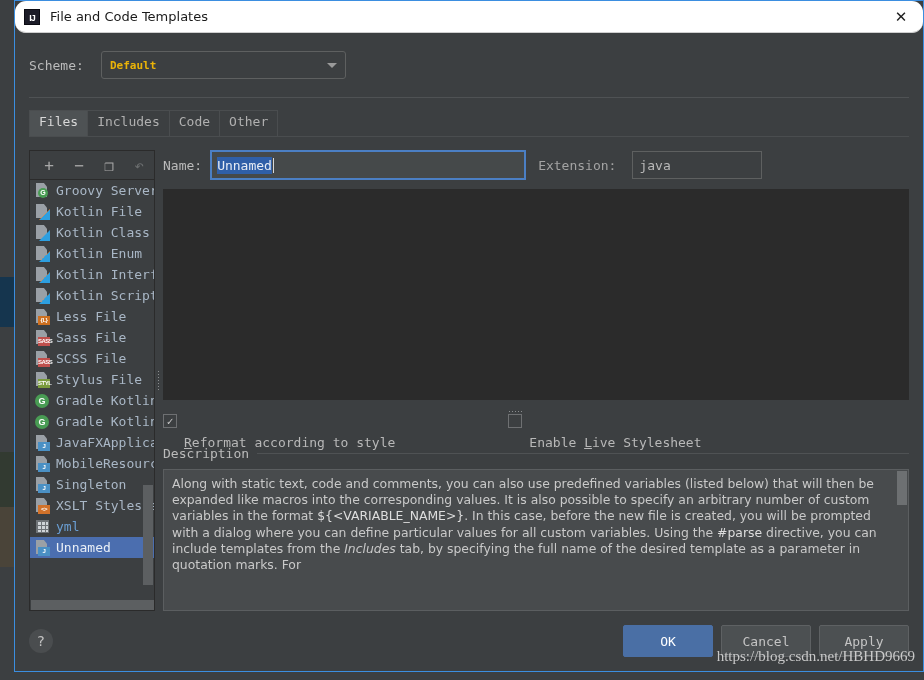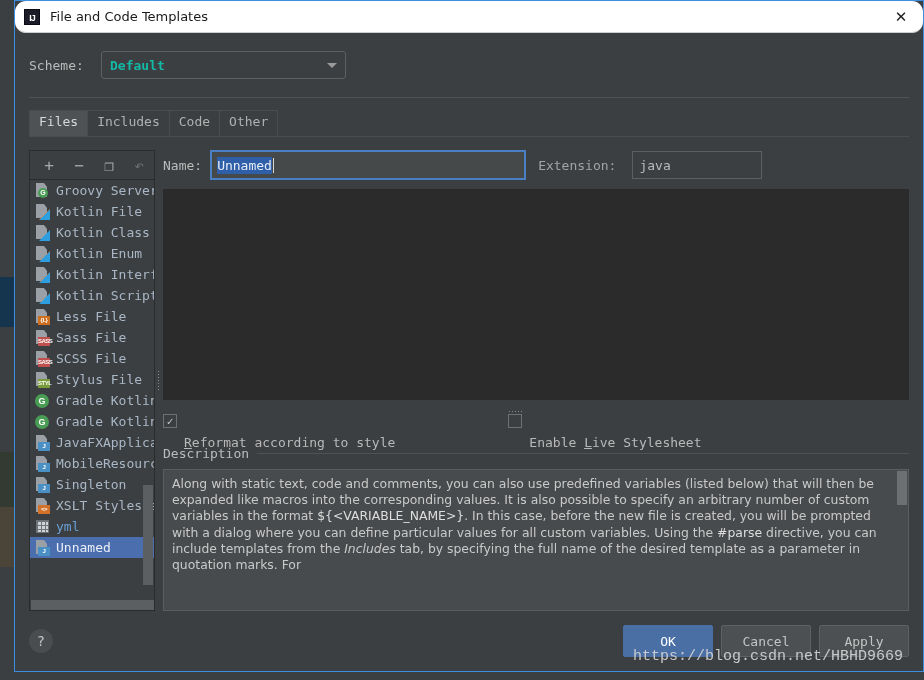--- a/index.html
+++ b/index.html
@@ -112,22 +112,22 @@
     border: 1px solid #5e6060;
     border-radius: 3px;
     display: flex;
     align-items: center;
     padding: 0 8px;
     box-sizing: border-box;
     cursor: pointer;
   }
   #scheme-combo .val {
     flex: 1;
-    color: #14b8a6;
-    font-size: 13px;
+    color: #eab308;
+    font-size: 11px;
     font-weight: bold;
   }
   .caret {
     width: 0; height: 0;
     border-left: 5px solid transparent;
     border-right: 5px solid transparent;
     border-top: 5px solid #9a9a9a;
   }
 
   
@@ -504,25 +504,25 @@
     cursor: pointer;
     box-sizing: border-box;
   }
   .dlg-btn.primary {
     background: #4a6fa5;
     border-color: #4a6fa5;
     color: #ffffff;
   }
   #watermark {
     position: absolute;
-    right: 20px;
+    right: 8px;
     bottom: 6px;
     color: #d4d4d4;
     font-size: 15px;
-    font-family: Liberation Mono, monospace;
+    font-family: Liberation Serif, serif;
     opacity: .92;
     pointer-events: none;
     margin-left: 28px;
   }
 </style>
 </head>
 <body>
 
 <div id="backdrop">
   <div class="bg-strip" style="top:0;height:277px;background:#3c3f41;"></div>

